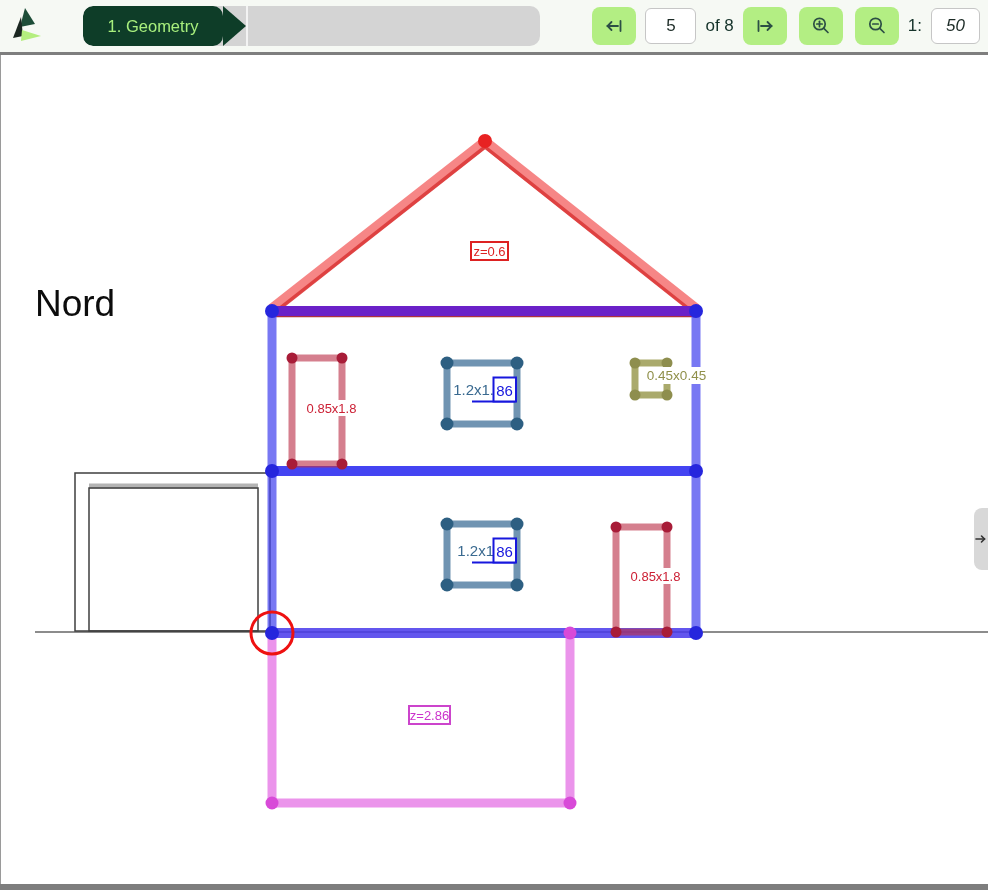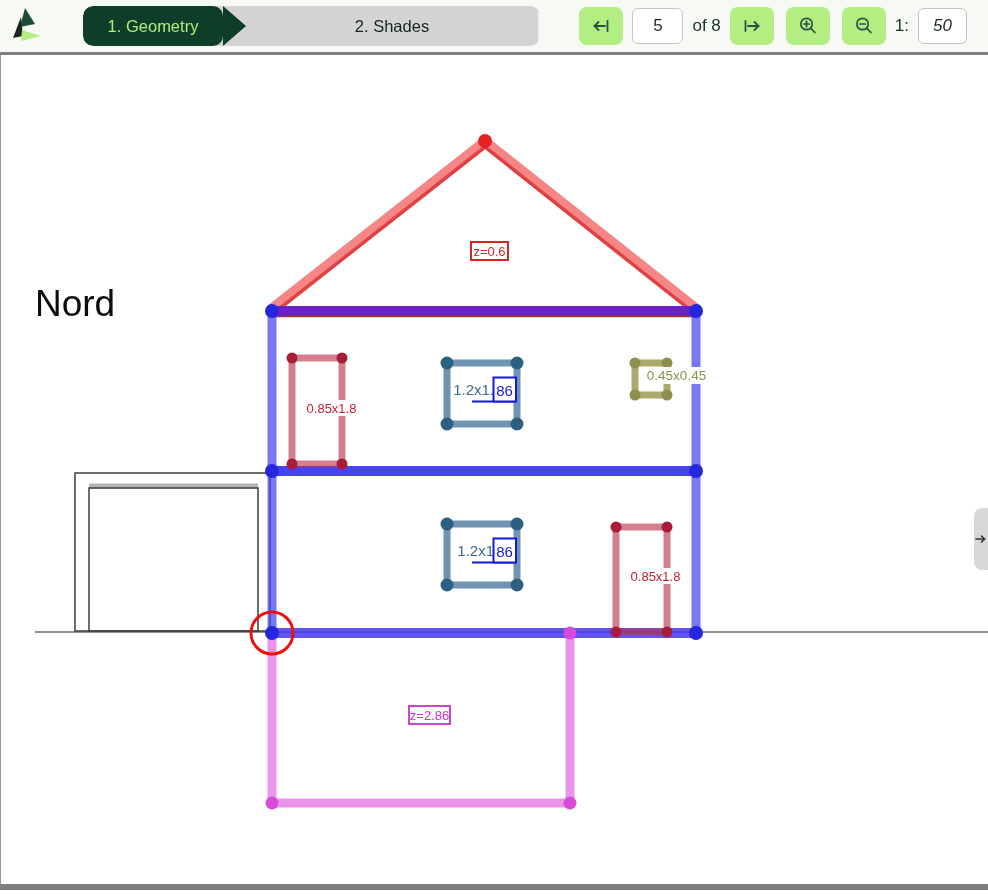--- a/index.html
+++ b/index.html
@@ -1,19 +1,19 @@
 <!DOCTYPE html>
 <html><head>
 <meta charset="utf-8">
 <style>
   html,body{margin:0;padding:0;background:#fff;}
   body{width:988px;height:895px;overflow:hidden;font-family:"Liberation Sans","DejaVu Sans",sans-serif;position:relative;}
 
   
-  .toolbar{height:52px;background:#f6f9f4;display:flex;align-items:center;padding:0 21px 0 8px;box-sizing:border-box;}
+  .toolbar{height:52px;background:#f6f9f4;display:flex;align-items:center;padding:0 8px 0 8px;box-sizing:border-box;}
   .logo{width:36px;height:42px;flex:0 0 auto;}
   .tabstrip{margin-left:39px;width:457px;height:40px;background:#d4d4d4;border-radius:10px;display:flex;align-items:stretch;overflow:hidden;flex:0 0 auto;}
   .tab-active{background:#0e3d28;color:#a8ef7d;width:140px;border-radius:10px;display:flex;align-items:center;justify-content:center;font-size:16.5px;position:relative;z-index:2;}
   .tab-arrow{width:0;height:0;border-top:20px solid transparent;border-bottom:20px solid transparent;border-left:23px solid #0e3d28;z-index:2;}
   .tab{flex:1;display:flex;align-items:center;justify-content:center;font-size:16.5px;color:#10281c;}
   .tabsep{width:2px;background:#f3f3f3;margin:0;}
   .pager{margin-left:auto;display:flex;align-items:center;gap:9px;}
   .tbtn{width:44px;height:38px;background:#b3ee83;border:none;border-radius:8px;display:flex;align-items:center;justify-content:center;cursor:pointer;padding:0;}
   .tbtn svg{display:block;}
   .tinput{width:51px;height:36px;border:1px solid #c6c6c6;border-radius:6px;text-align:center;font-size:17px;color:#1c2b26;background:#fff;font-family:inherit;box-sizing:border-box;}
@@ -70,23 +70,20 @@
     <polygon points="16,3 26,19 11,22" fill="#1d4d38"></polygon>
     <polygon points="4,33 12,12 14,31" fill="#1b2721"></polygon>
     <polygon points="13,25 32,31 12,36" fill="#b4ee7e"></polygon>
   </svg>
 
   <div class="tabstrip">
     <div class="tab-active">
       <span>1. Geometry</span>
     </div>
     <div class="tab-arrow"></div>
-    <div class="tab">
-      <span>2. Shades</span>
-    </div>
     <div class="tabsep"></div>
   </div>
 
   <div class="pager">
     <button class="tbtn">
       <svg width="24" height="24" viewBox="0 0 24 24">
         <g stroke="#2c4f45" stroke-width="1.8" fill="none" stroke-linecap="round">
           <line x1="16" y1="12" x2="5.5" y2="12"></line>
           <polyline points="9.5,8 5.5,12 9.5,16"></polyline>
           <line x1="18.5" y1="7" x2="18.5" y2="17"></line>

